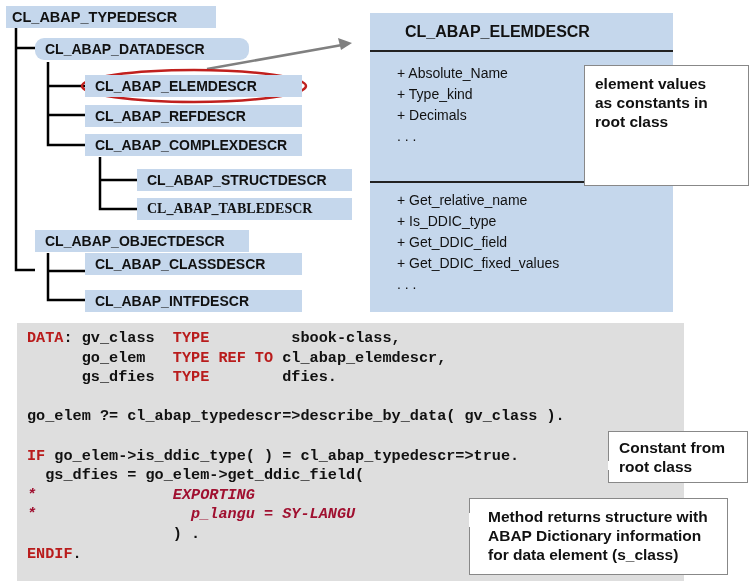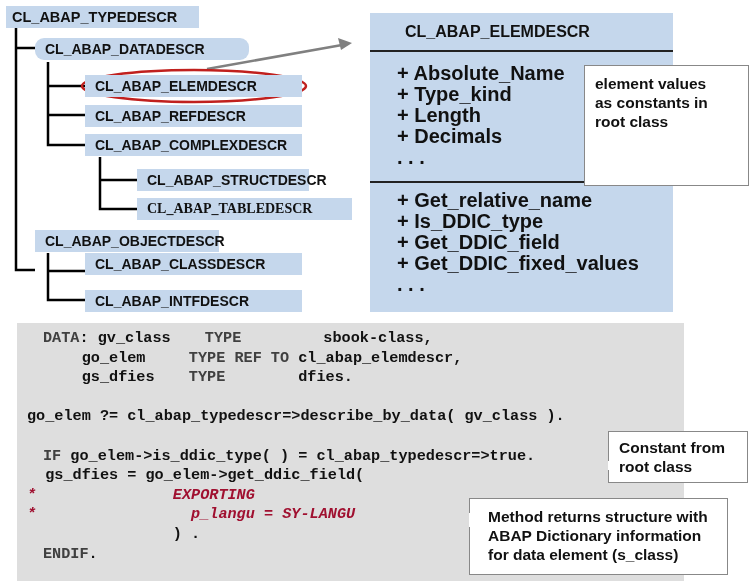--- a/index.html
+++ b/index.html
@@ -5,27 +5,27 @@
   html, body { margin:0; padding:0; background:#ffffff; }
   body { width:753px; height:585px; position:relative; overflow:hidden;
          font-family:"Liberation Sans", sans-serif; }
   .node { position:absolute; background:#c5d7ec; height:22px; line-height:22px;
           font-weight:bold; font-size:14px; color:#111; box-sizing:border-box; padding-left:10px; }
   .node.top { font-size:14.5px; padding-left:6px; }
   .tree-svg { position:absolute; left:0; top:0; width:753px; height:585px; pointer-events:none; }
   .classbox { position:absolute; left:370px; top:13px; width:303px; height:299px; background:#c5d7ec; }
   .classbox .title { position:absolute; left:35px; top:10px; font-weight:bold; font-size:16px; color:#111; }
   .classbox .sep { position:absolute; left:0; right:0; height:2px; background:#222; }
-  .classbox .list { position:absolute; left:27px; font-weight:bold; font-size:20px; color:#111; line-height:21px; }
+  .classbox .list { position:absolute; left:27px; font-weight:normal; font-size:14px; color:#111; line-height:21px; }
   .callout { position:absolute; background:#fff; border:1px solid #888; box-sizing:border-box;
              font-weight:bold; font-size:15.5px; color:#111; line-height:19px; }
   .code { position:absolute; left:17px; top:323px; width:667px; height:258px; background:#dedede; }
   .code pre { position:absolute; left:10px; top:6px; margin:0; font-family:"Liberation Mono", monospace;
               font-weight:bold; font-size:15.2px; line-height:19.6px; color:#111; }
-  .kw { color:#404040;margin-left:16px; }
+  .kw { color:#b91c1c; }
   .cm { color:#a01030; font-style:italic; }
   .line { display:block; white-space:pre; height:19.6px; }
 </style>
 </head>
 <body>
 
 <svg class="tree-svg" viewBox="0 0 753 585">
   <g stroke="#000" stroke-width="2.5" fill="none">
     <path d="M16 28 V270 H35"></path>
     <path d="M16 48 H35"></path>
@@ -39,38 +39,37 @@
   </g>
   <line x1="207" y1="69" x2="342" y2="45" stroke="#808080" stroke-width="2.5"></line>
   <polygon points="352,43 338,38 341,50" fill="#808080"></polygon>
   <ellipse cx="194" cy="86" rx="112" ry="16" fill="none" stroke="#c0201e" stroke-width="2.5"></ellipse>
 
   <polygon points="585,92 525,98 585,115" fill="#fff" stroke="#888" stroke-width="1"></polygon>
   <polygon points="609,460 586,476 609,470" fill="#fff" stroke="#888" stroke-width="1"></polygon>
   <polygon points="471,512 384,484 471,528" fill="#fff" stroke="#888" stroke-width="1"></polygon>
 </svg>
 
-<div class="node top" style="left:6px;top:6px;width:193px;">CL_ABAP_TYPEDESCR</div>
+<div class="node top" style="left:6px;top:6px;width:210px;">CL_ABAP_TYPEDESCR</div>
 <div class="node" style="left:35px;top:38px;width:214px;border-radius:9px;">CL_ABAP_DATADESCR</div>
 <div class="node" style="left:85px;top:75px;width:217px;">CL_ABAP_ELEMDESCR</div>
 <div class="node" style="left:85px;top:105px;width:217px;">CL_ABAP_REFDESCR</div>
 <div class="node" style="left:85px;top:134px;width:217px;">CL_ABAP_COMPLEXDESCR</div>
-<div class="node" style="left:137px;top:169px;width:172px;">CL_ABAP_STRUCTDESCR</div>
+<div class="node" style="left:137px;top:169px;width:215px;">CL_ABAP_STRUCTDESCR</div>
 <div class="node" style="left:137px;top:198px;width:215px;font-family:Liberation Serif, serif;">CL_ABAP_TABLEDESCR</div>
-<div class="node" style="left:35px;top:230px;width:184px;">CL_ABAP_OBJECTDESCR</div>
+<div class="node" style="left:35px;top:230px;width:214px;">CL_ABAP_OBJECTDESCR</div>
 <div class="node" style="left:85px;top:253px;width:217px;">CL_ABAP_CLASSDESCR</div>
 <div class="node" style="left:85px;top:290px;width:217px;">CL_ABAP_INTFDESCR</div>
 
 <div class="classbox">
   <div class="title">CL_ABAP_ELEMDESCR</div>
   <div class="sep" style="top:37px;"></div>
   <div class="list" style="top:50px;">
     <div>+ Absolute_Name</div>
     <div>+ Type_kind</div>
-    <div>+ Length</div>
     <div>+ Decimals</div>
     <div>. . .</div>
   </div>
   <div class="sep" style="top:168px;"></div>
   <div class="list" style="top:177px;">
     <div>+ Get_relative_name</div>
     <div>+ Is_DDIC_type</div>
     <div>+ Get_DDIC_field</div>
     <div>+ Get_DDIC_fixed_values</div>
     <div>. . .</div>

